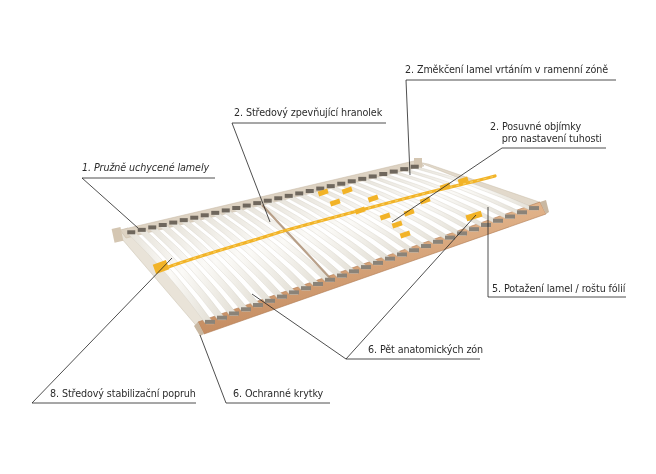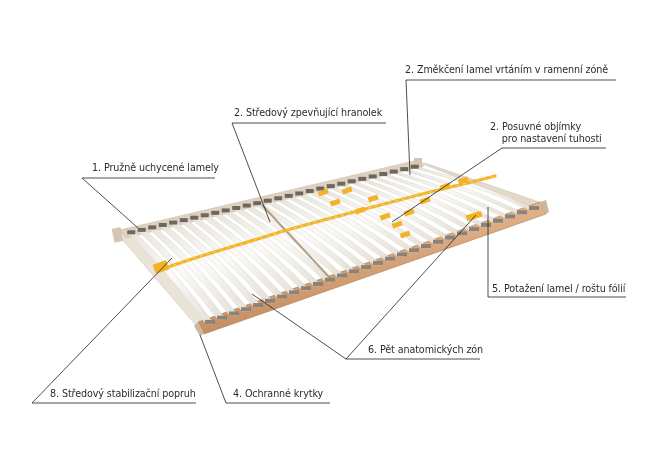--- a/index.html
+++ b/index.html
@@ -158,21 +158,21 @@
     <polyline points="616,80 406,80 410,175"></polyline>
     <polyline points="606,148 502,148 392,222"></polyline>
     <polyline points="626,297 488,297 488,207"></polyline>
     <polyline points="480,359 346,359 252,294"></polyline>
     <polyline points="346,359 476,215"></polyline>
     <polyline points="330,403 226,403 200,335"></polyline>
     <polyline points="196,403 32,403 172,258"></polyline>
   </g>
 </svg>
 
-<div class="label" style="left:92px; top:162px;">1. Pružně uchycené lamely</div>
+<div class="label" style="left:82px; top:162px;font-style:italic;">1. Pružně uchycené lamely</div>
 <div class="label" style="left:234px; top:107px;text-align:center;">2. Středový zpevňující hranolek</div>
 <div class="label" style="left:405px; top:64px;">2. Změkčení lamel vrtáním v ramenní zóně</div>
 <div class="label multi" style="left:490px; top:121px;">2. Posuvné objímky
     pro nastavení tuhosti</div>
 <div class="label" style="left:492px; top:283px;">5. Potažení lamel / roštu fólií</div>
 <div class="label" style="left:368px; top:344px;">6. Pět anatomických zón</div>
-<div class="label" style="left:233px; top:388px;">4. Ochranné krytky</div>
+<div class="label" style="left:233px; top:388px;">6. Ochranné krytky</div>
 <div class="label" style="left:50px; top:388px;">8. Středový stabilizační  popruh</div>
 
 </body></html>

